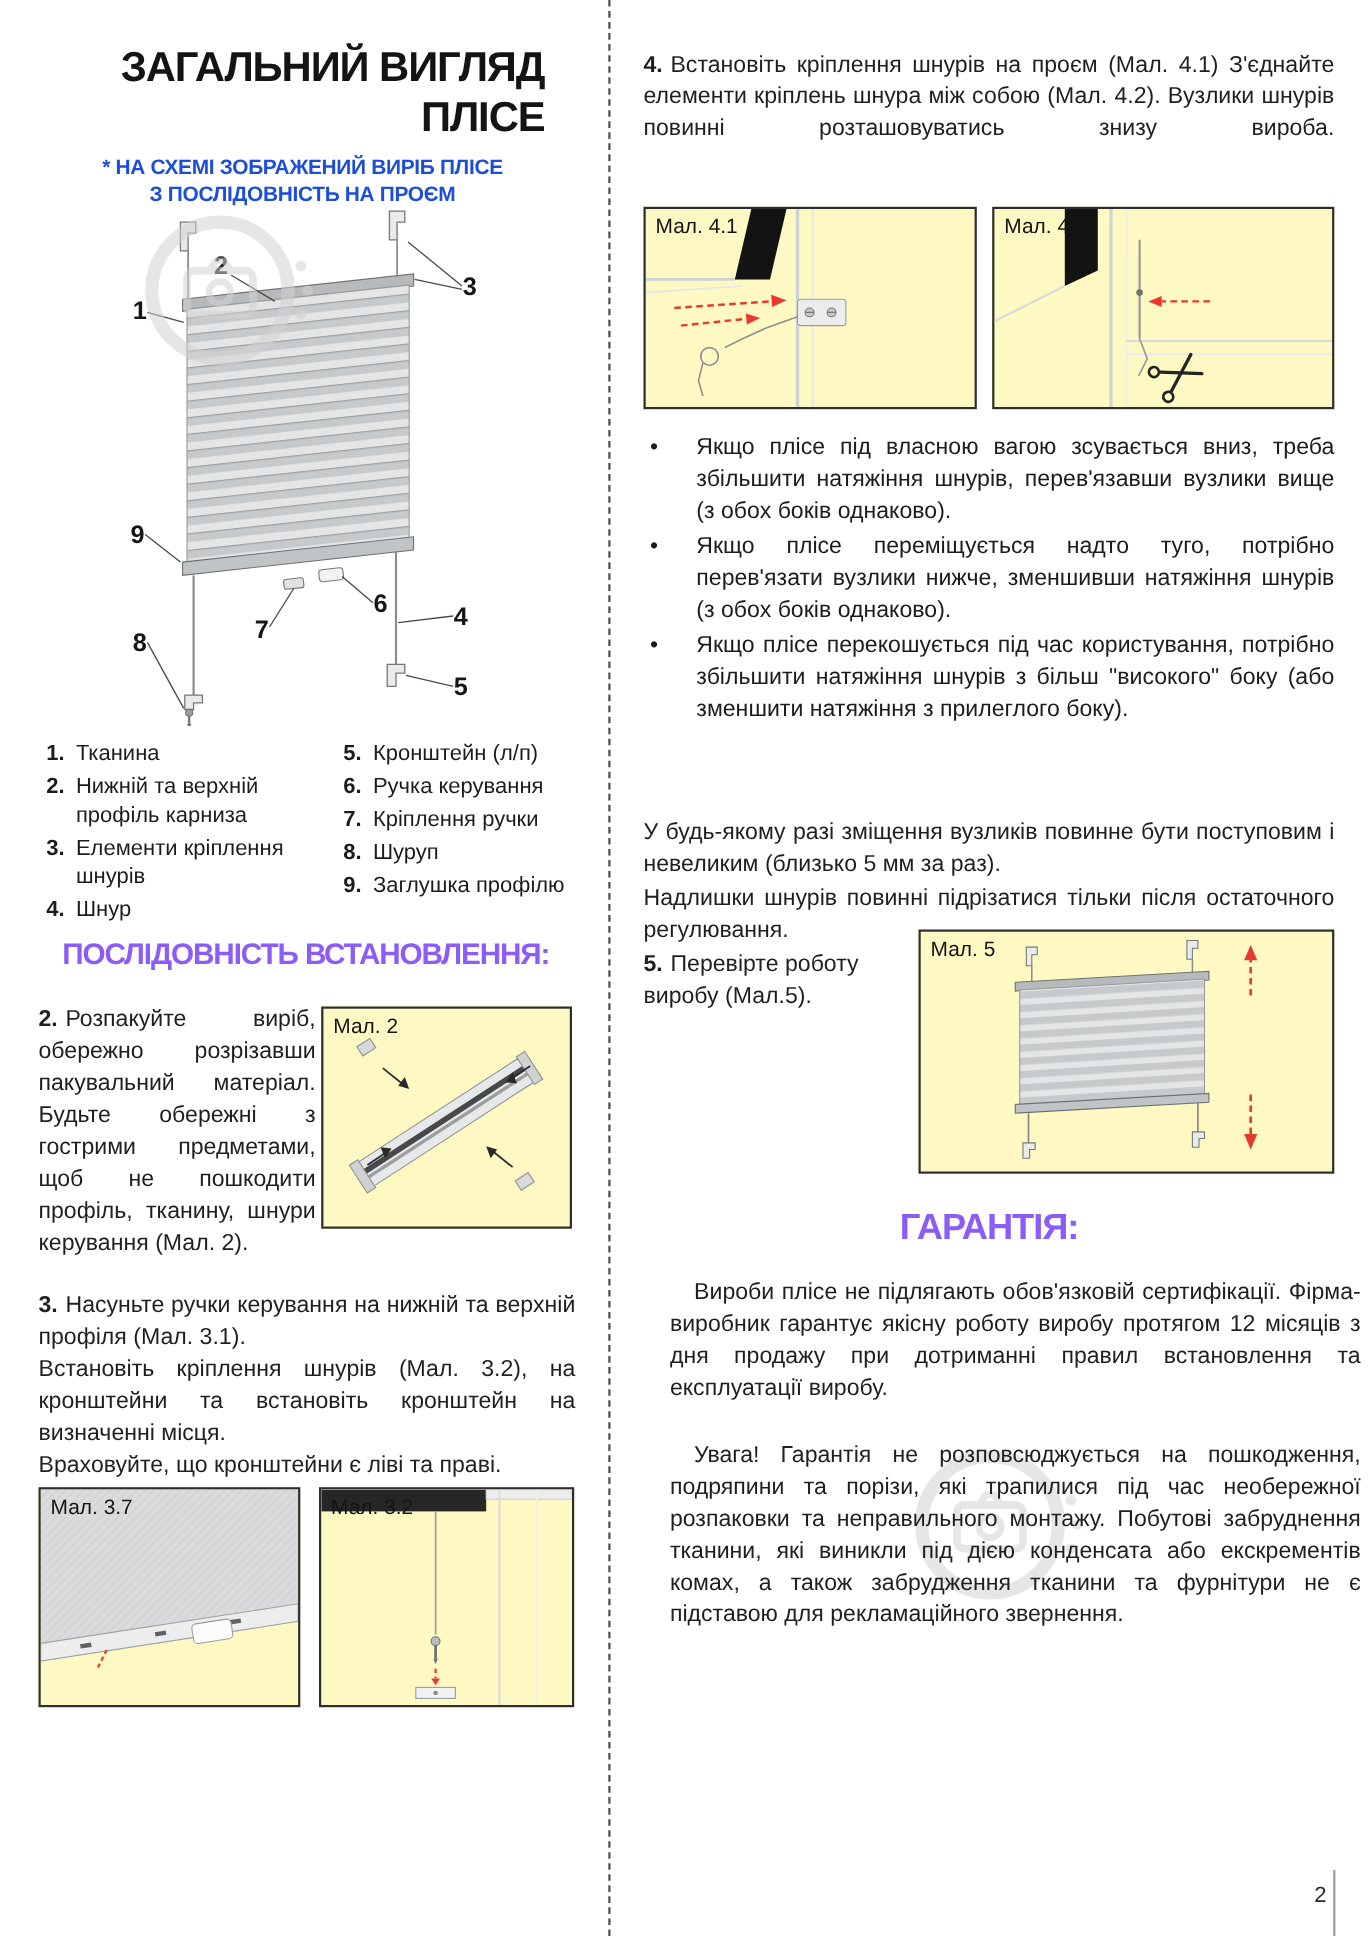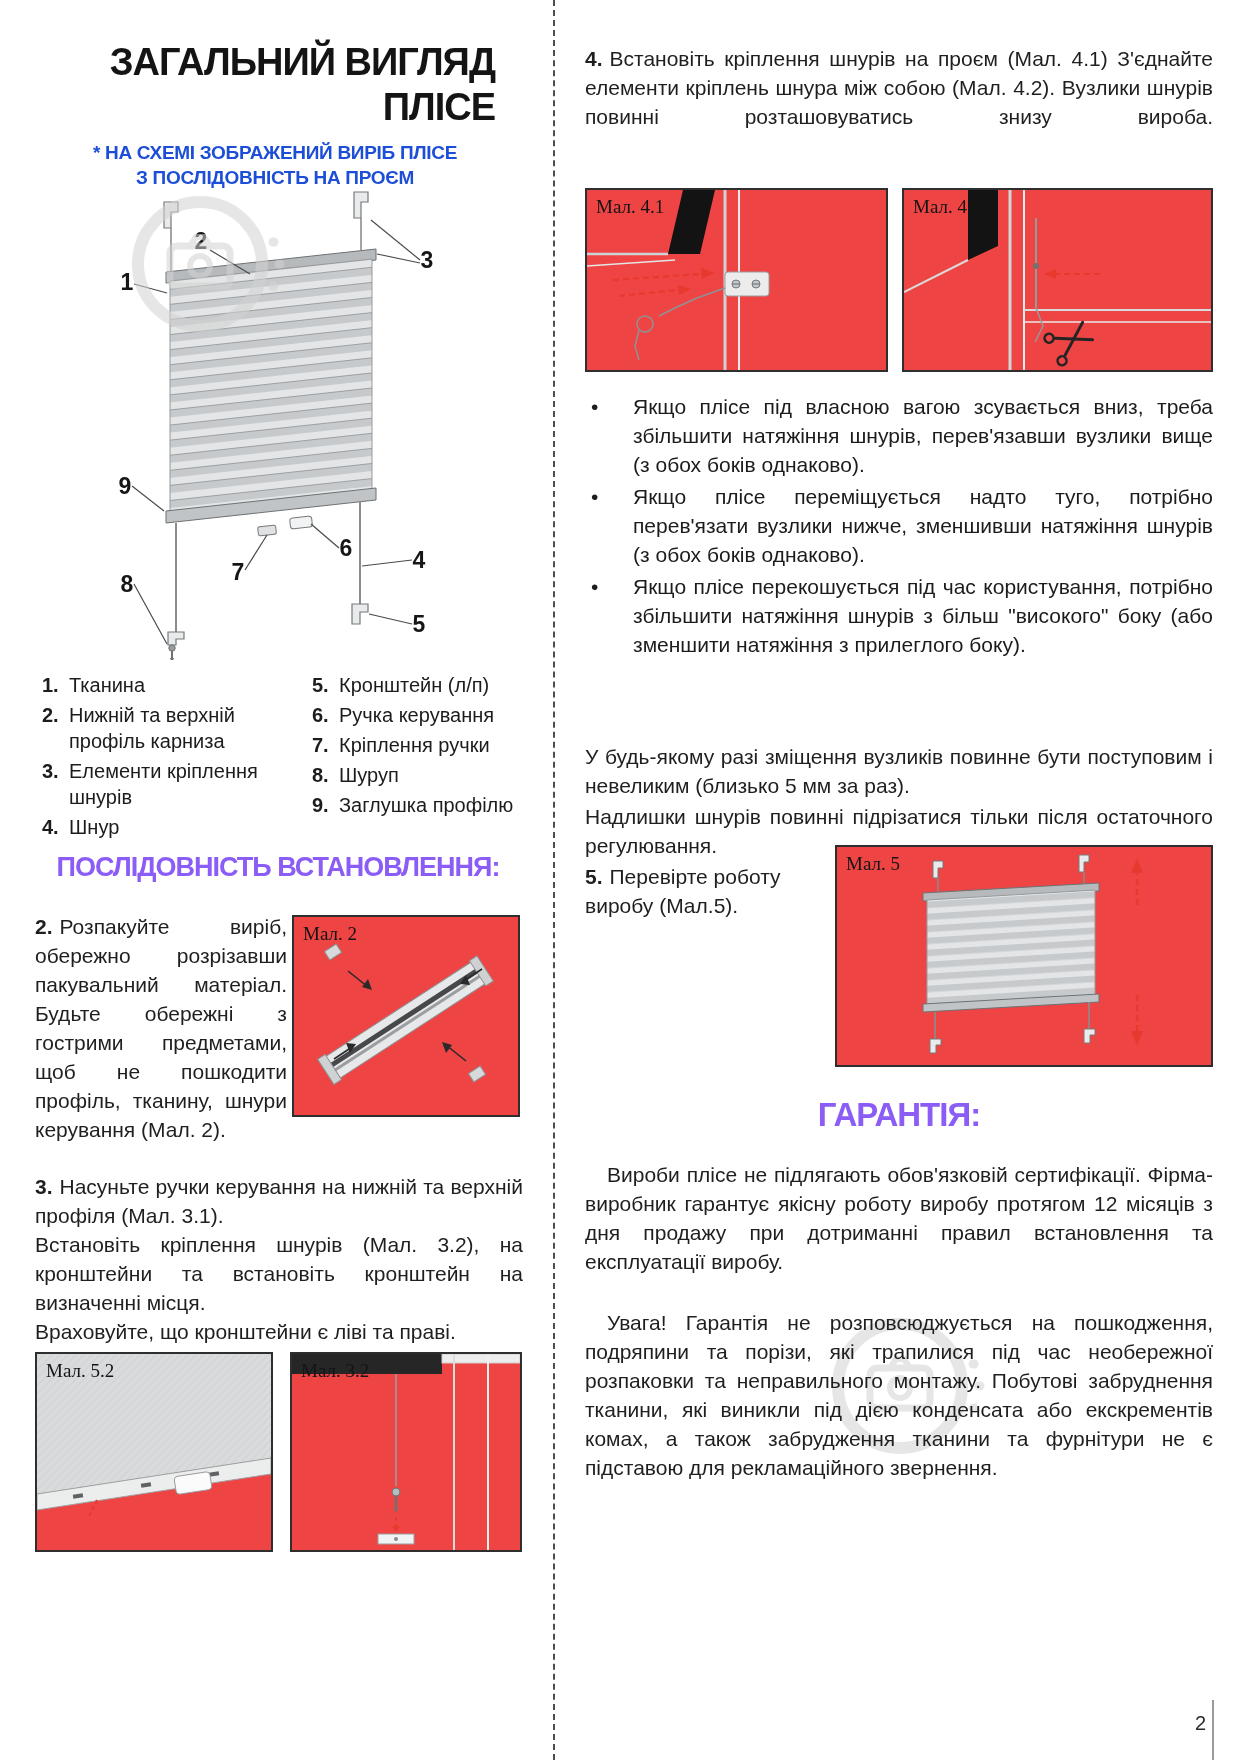--- a/index.html
+++ b/index.html
@@ -8,26 +8,26 @@
   .abs { position:absolute; }
   .divider { position:absolute; left:553px; top:0; height:1760px; width:0; border-left:2px dashed #4d4d4d; }
   .main-title { left:55px; top:40px; width:440px; text-align:right; font-weight:bold; font-size:38px; line-height:45px; letter-spacing:-1px; color:#141414; }
   .subtitle { left:55px; top:140px; width:440px; text-align:center; font-weight:bold; font-size:19px; line-height:25px; letter-spacing:-0.3px; color:#1d4ed8; }
   .section-heading { font-weight:bold; text-align:center; letter-spacing:-1px; color:#8b5cf6; }
   .seq-heading { left:28px; top:852px; width:500px; font-size:27px; }
   .war-heading { left:585px; top:1096px; width:628px; font-size:33px; }
   .body-text { font-size:21px; line-height:29px; text-align:justify; color:#1f1f1f; }
   .justify-last { text-align-last:justify; }
   .stepnum { font-weight:bold; padding-right:7px; }
-  .indent { text-indent:22px; }
+  .indent { text-indent:22px;margin-left:24px; }
   .legend-col { font-size:20px; line-height:26px; }
   .legend-item { display:flex; margin-bottom:4px; }
   .legend-num { font-weight:bold; width:27px; flex:none; }
   .legend-text { flex:1; }
-  .figbox { position:absolute; border:2px solid #2e2e2e; background:#ef4444; overflow:hidden;font-family:Liberation Serif, serif; }
+  .figbox { position:absolute; border:2px solid #2e2e2e; background:#fef9c3; overflow:hidden; }
   .figbox svg { display:block; width:100%; height:100%; }
   .figlabel { position:absolute; left:9px; top:6px; font-size:19px; color:#141414; z-index:2; }
   .bullet-row { display:flex; margin-bottom:3px; }
   .bullet-dot { width:48px; flex:none; padding-left:6px; font-size:21px; line-height:29px; }
   .bullet-text { flex:1; font-size:21px; line-height:29px; text-align:justify; }
   .note-line { margin-bottom:2px; }
   .watermark { position:absolute; opacity:0.55; pointer-events:none; }
   .page-num { position:absolute; left:1180px; top:1712px; width:26px; text-align:right; font-size:20px; color:#2b2b2b; }
   .page-num-line { position:absolute; left:1212px; top:1700px; width:2px; height:60px; background:#9a9a9a; }
 </style>
@@ -217,21 +217,21 @@
     </svg>
   </div>
 
   <div class="abs body-text" style="left:35px;top:1172px;width:488px">
     <div><span class="stepnum">3.</span><span>Насуньте ручки керування на нижній та верхній профіля (Мал. 3.1).</span></div>
     <div>Встановіть кріплення шнурів (Мал. 3.2), на кронштейни та встановіть кронштейн на визначенні місця.</div>
     <div>Враховуйте, що кронштейни є ліві та праві.</div>
   </div>
 
   <div class="figbox" style="left:35px;top:1352px;width:238px;height:200px">
-    <span class="figlabel">Мал. 5.2</span>
+    <span class="figlabel">Мал. 3.7</span>
     <svg viewBox="0 0 234 196">
       <defs>
         <pattern id="tex31" width="8" height="8" patternUnits="userSpaceOnUse">
           <path d="M-1 9 L9 -1" stroke="#cbced0" stroke-width="1.2"></path>
         </pattern>
       </defs>
       <polygon points="0,0 234,0 234,104 0,140" fill="#d9dbdc"></polygon>
       <polygon points="0,0 234,0 234,104 0,140" fill="url(#tex31)" opacity="0.7"></polygon>
       <polygon points="0,140 234,104 234,120 0,156" fill="#eceded" stroke="#9fa2a4" stroke-width="1"></polygon>
       <g fill="#5f6264">

